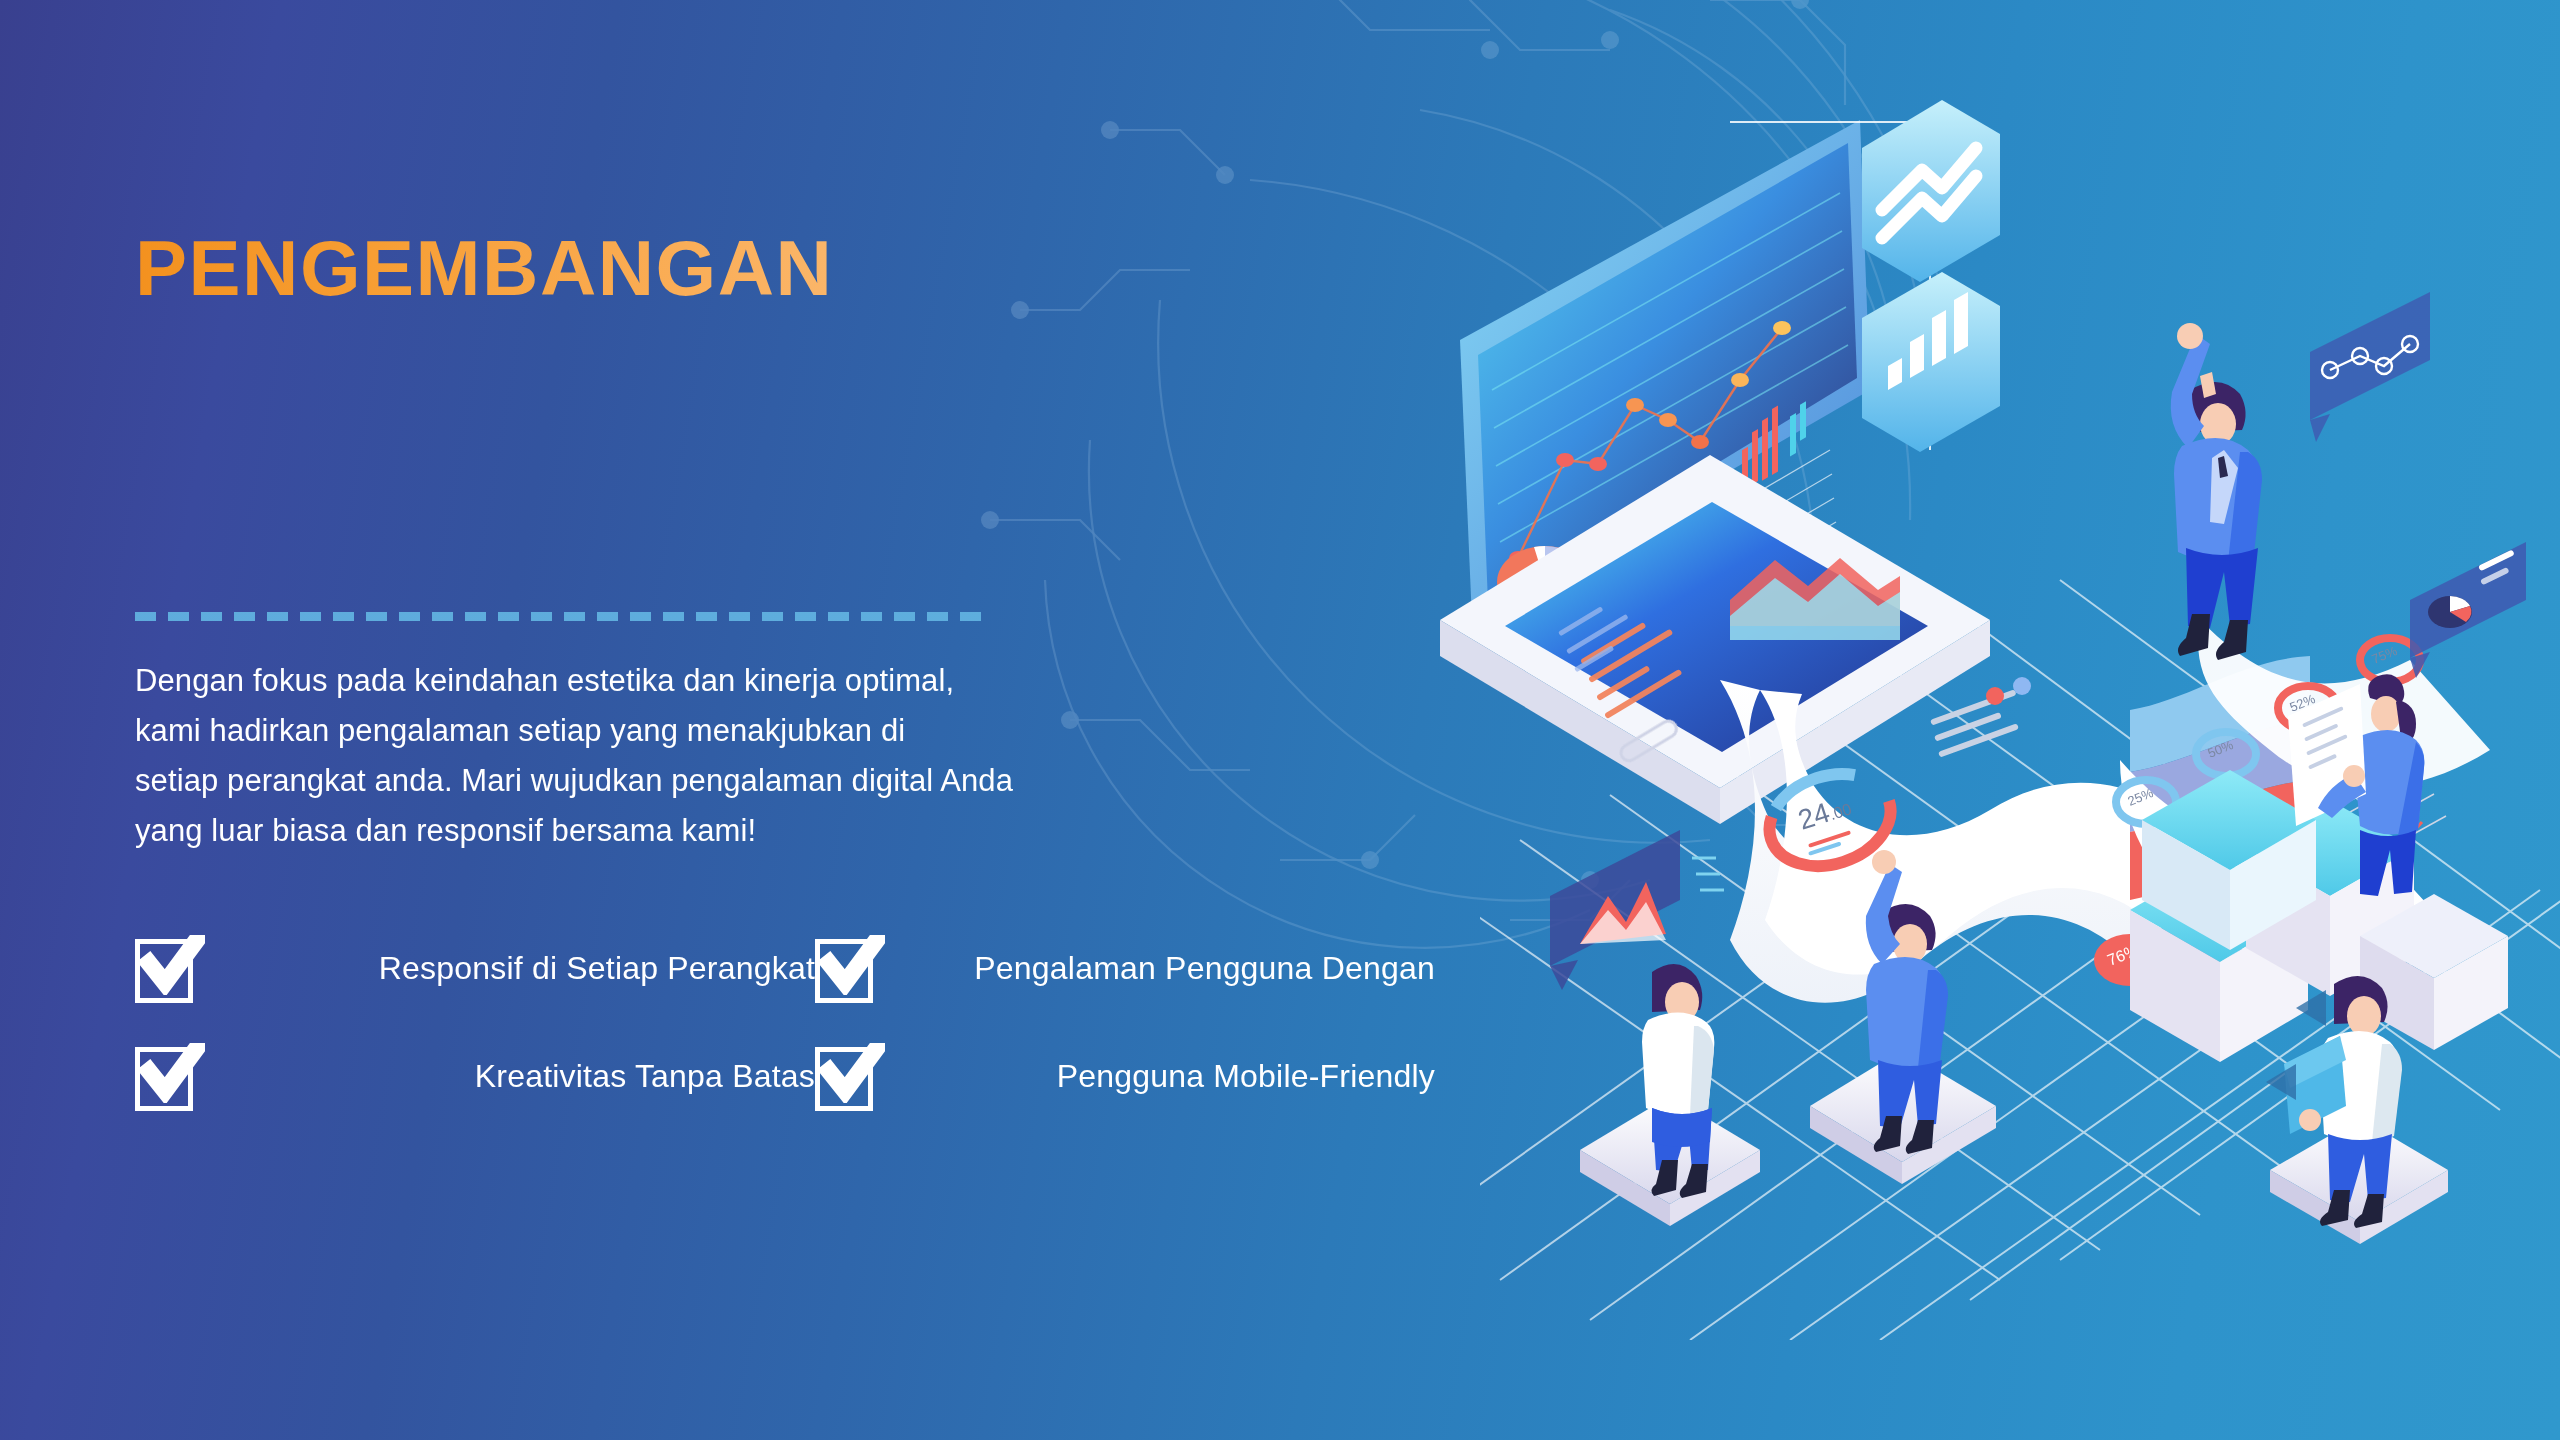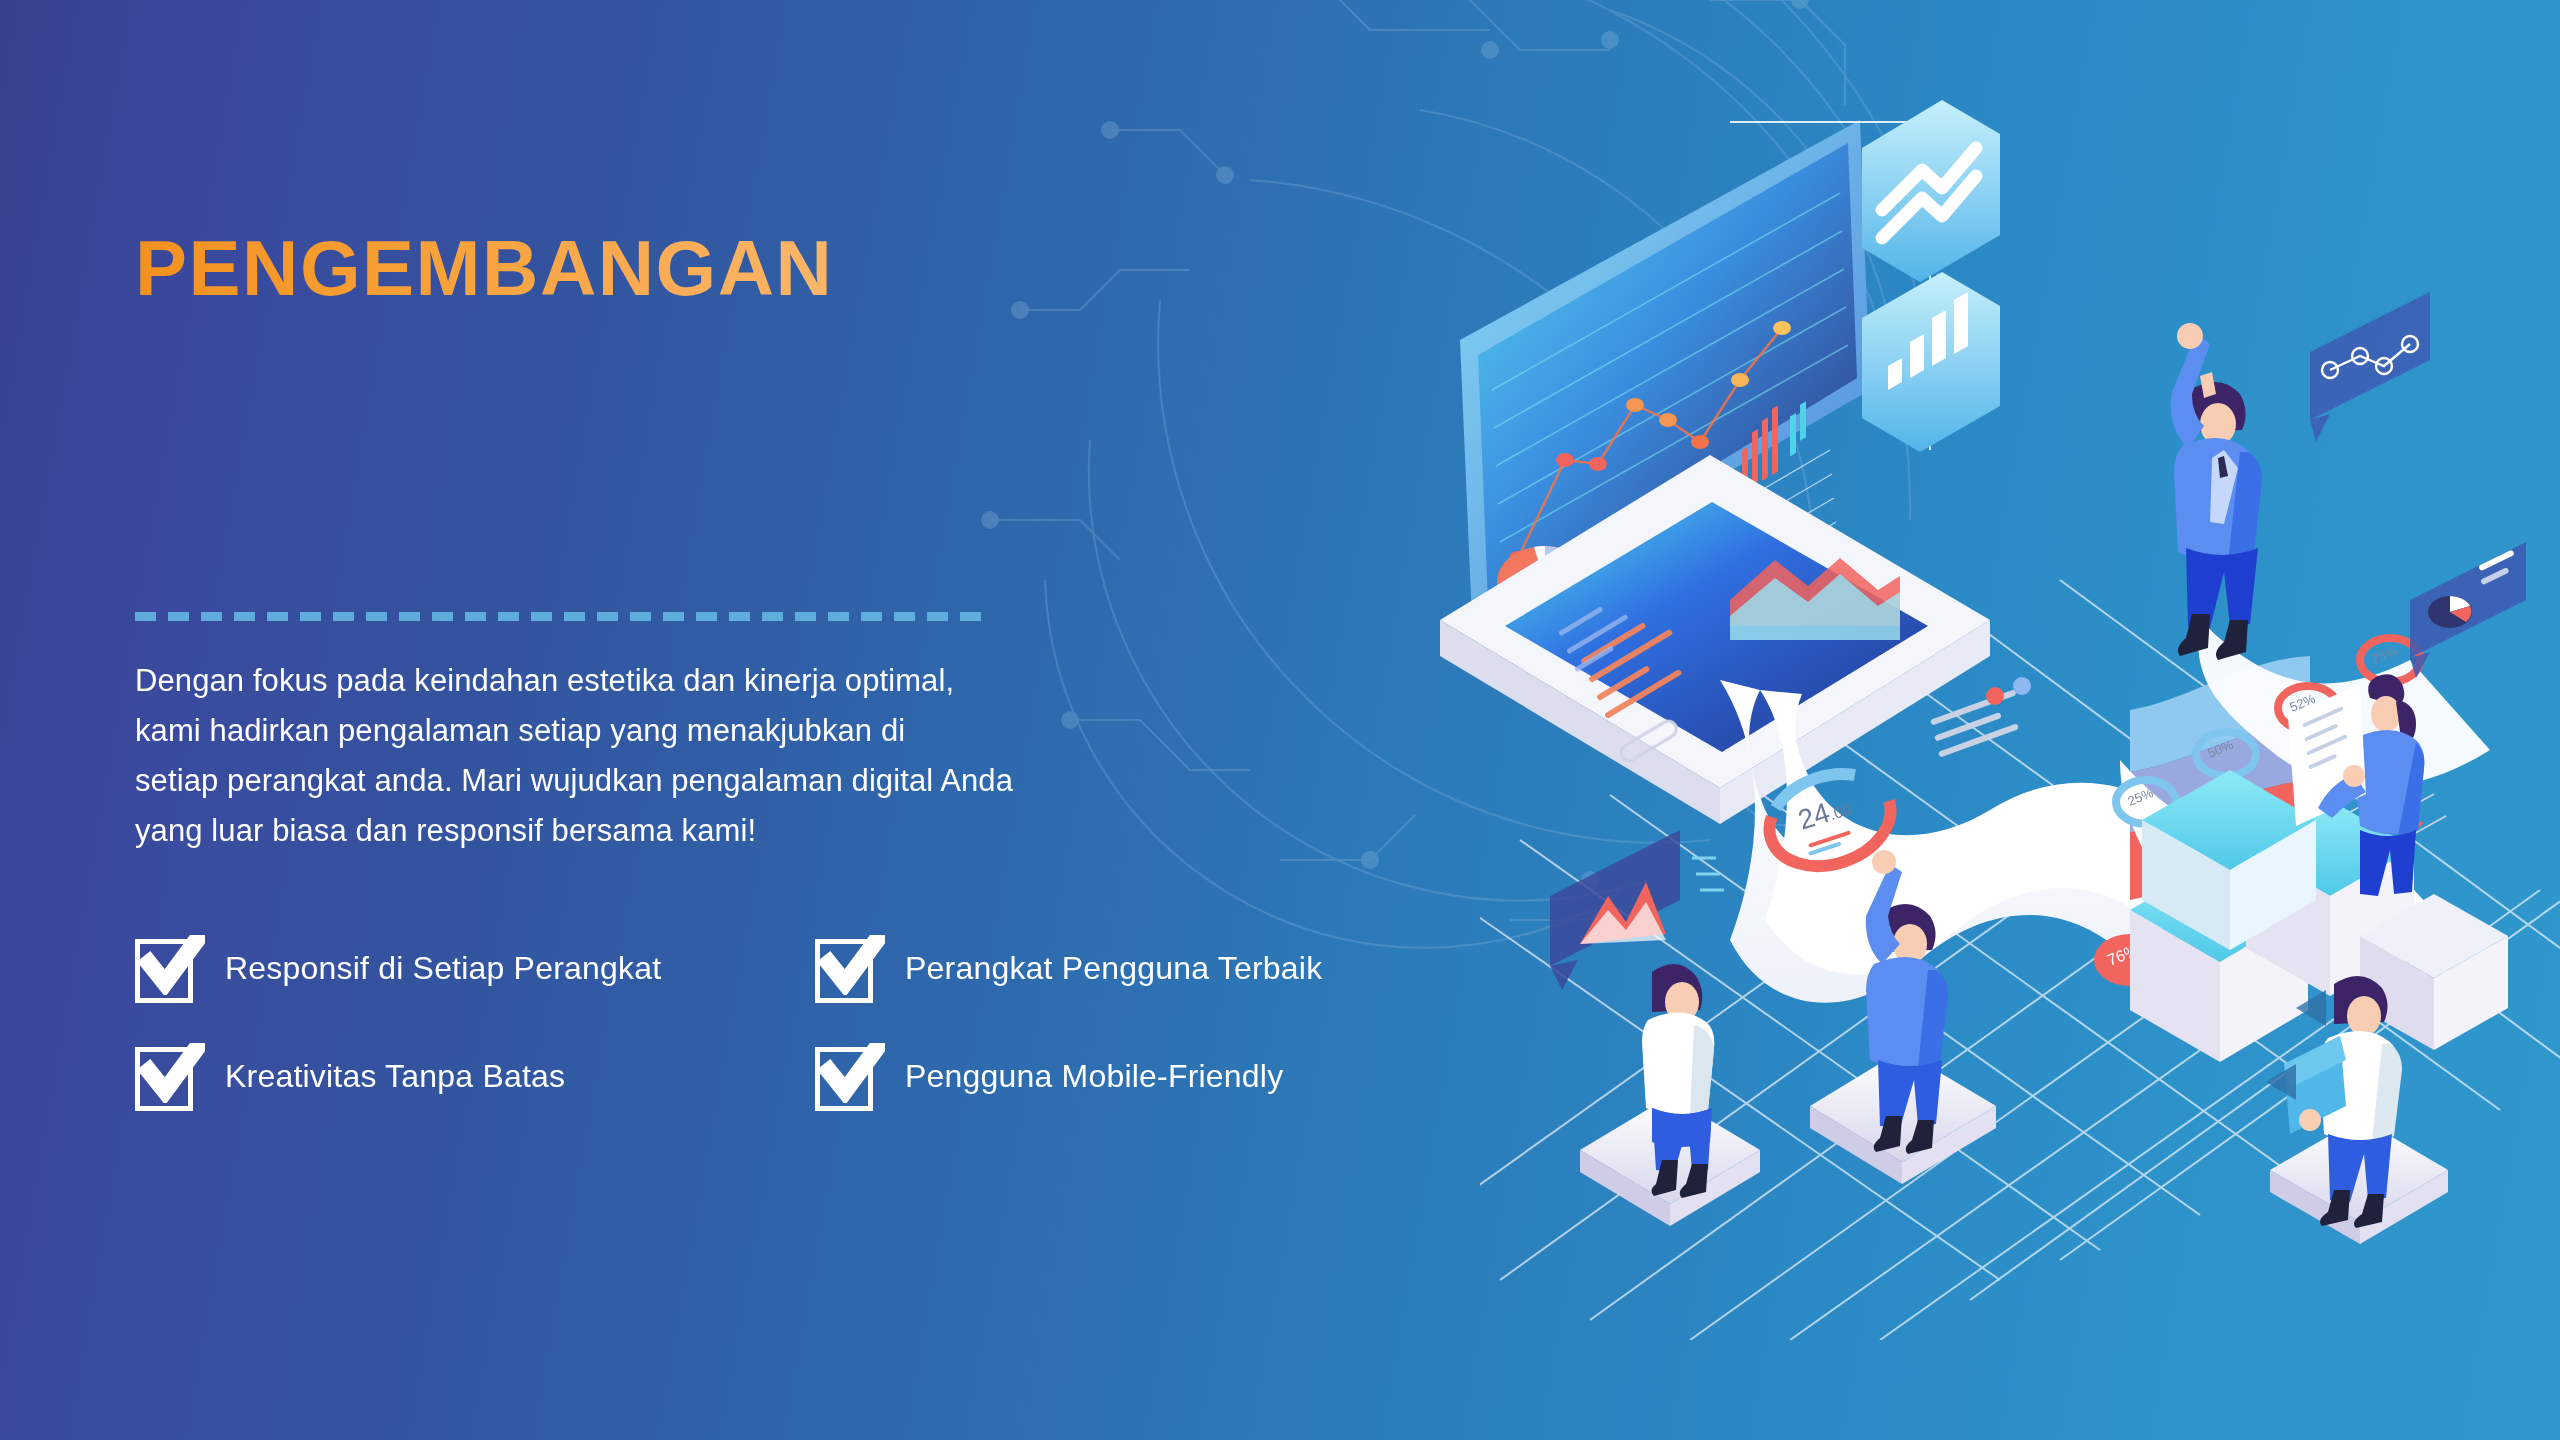--- a/index.html
+++ b/index.html
@@ -59,21 +59,21 @@
             opacity:.92; }
 
   .para{ position:absolute; left:0; top:656px; width:1060px;
          color:#ffffff; font-size:31px; line-height:50px; font-weight:400;
          letter-spacing:.1px; }
   .para span{ display:block; white-space:nowrap; }
 
   .features{ position:absolute; left:0; top:935px; width:1300px; }
   .feat-row{ display:flex; }
   .feat-row + .feat-row{ margin-top:42px; }
-  .feat{ display:flex; align-items:center; }
+  .feat{ display:flex; align-items:center;justify-content:space-between; }
   .feat.col1{ width:680px; }
   .feat.col2{ width:620px; }
   .chk{ position:relative; width:66px; height:66px; flex:0 0 66px; }
   .chk .box{ position:absolute; left:0; top:4px; width:58px; height:64px;
              border:5px solid #ffffff; background:transparent; }
   .chk .tick{ position:absolute; left:4px; top:0px; width:66px; height:60px; }
   .feat-label{ margin-left:24px; color:#ffffff; font-size:32px; font-weight:400;
                white-space:nowrap; letter-spacing:.2px; }
 
   
@@ -535,21 +535,21 @@
           </span>
           <span class="feat-label">Responsif di Setiap Perangkat</span>
         </div>
         <div class="feat col2">
           <span class="chk">
             <span class="box"></span>
             <svg class="tick" viewBox="0 0 66 60" fill="none">
               <path d="M10 28 L26 48 L60 2" stroke="#ffffff" stroke-width="17" stroke-linecap="square" stroke-linejoin="miter"></path>
             </svg>
           </span>
-          <span class="feat-label">Perangkat Pengguna Terbaik</span>
+          <span class="feat-label">Pengalaman Pengguna Dengan</span>
         </div>
       </div>
       <div class="feat-row">
         <div class="feat col1">
           <span class="chk">
             <span class="box"></span>
             <svg class="tick" viewBox="0 0 66 60" fill="none">
               <path d="M10 28 L26 48 L60 2" stroke="#ffffff" stroke-width="17" stroke-linecap="square" stroke-linejoin="miter"></path>
             </svg>
           </span>

